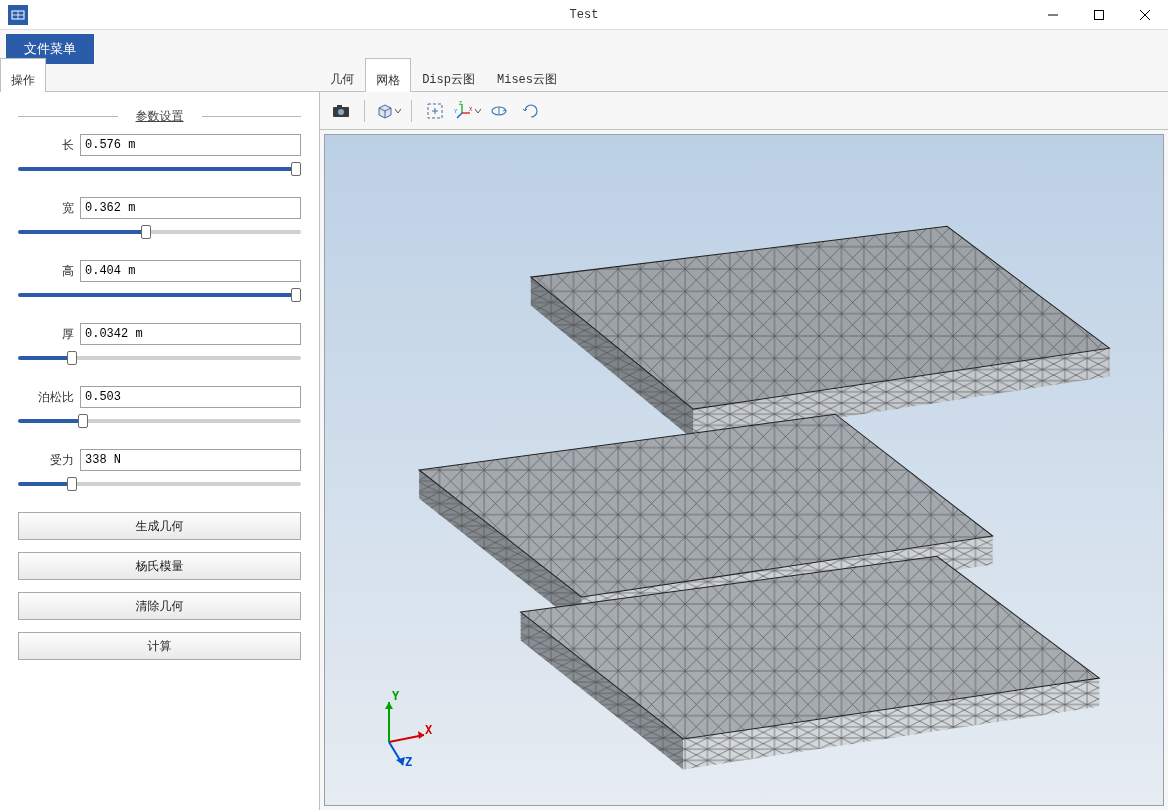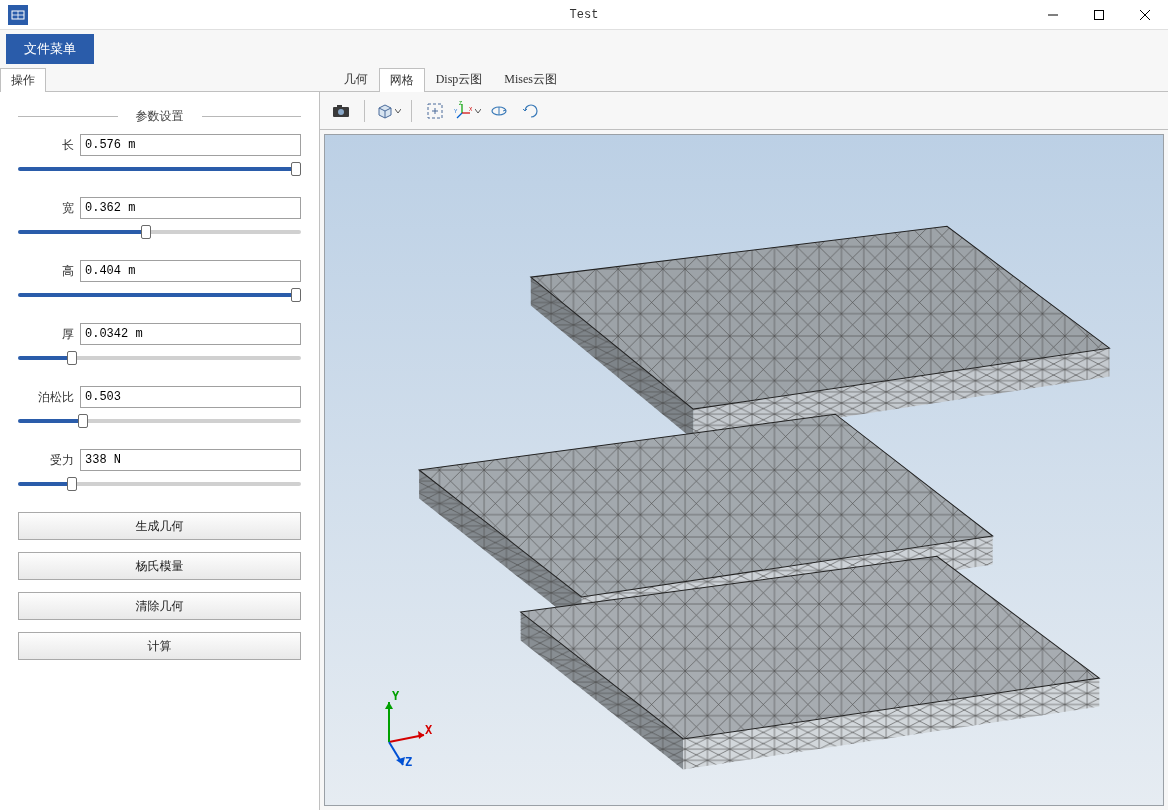--- a/index.html
+++ b/index.html
@@ -63,24 +63,24 @@
   }
 
   .tabrow {
     height: 24px;
     border-bottom: 1px solid #c0c0c0;
     display: flex;
     align-items: flex-end;
     background: #f7f7f7;
   }
   .tabrow .tab {
-    padding: 3px 10px 3px 10px;
+    padding: 13px 10px 3px 10px;
     border: 1px solid transparent;
     border-bottom: none;
-    font-family: Liberation Serif, serif;
+    font-family: Liberation Mono, monospace;
     color: #333;
     cursor: default;
     position: relative;
   }
   .tabrow .tab.active {
     background: #fff;
     border-color: #c0c0c0;
     top: 1px;
   }
 
@@ -140,20 +140,21 @@
   .param-group .legend {
     position: relative;
     top: -9px;
     text-align: center;
     color: #444;
     font-size: 12px;
   }
   .param-group .legend span {
     background: #fff;
     padding: 0 18px;
+    text-decoration: underline;
   }
   .param-group .legend::before,
   .param-group .legend::after { content: ""; }
 
   .field {
     margin-bottom: 18px;
   }
   .field-row {
     display: flex;
     align-items: center;

